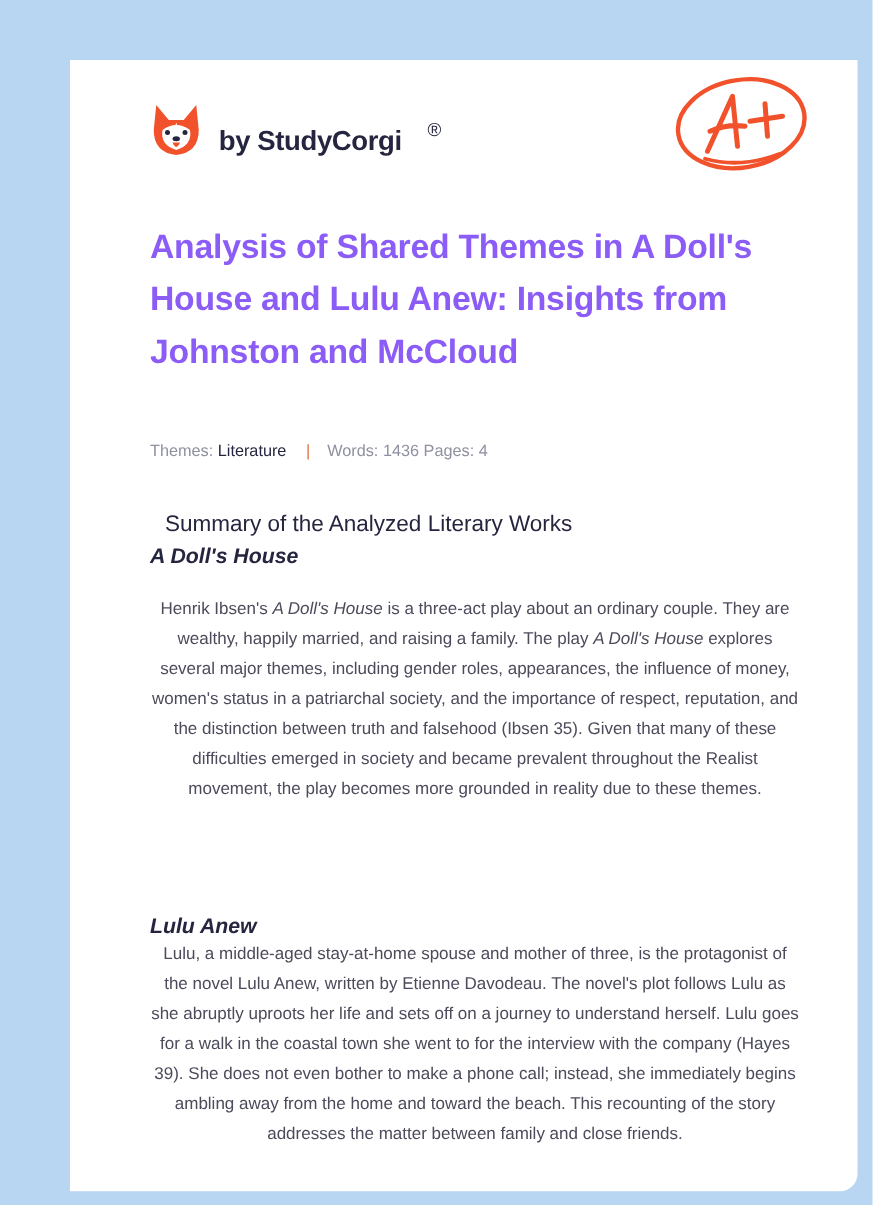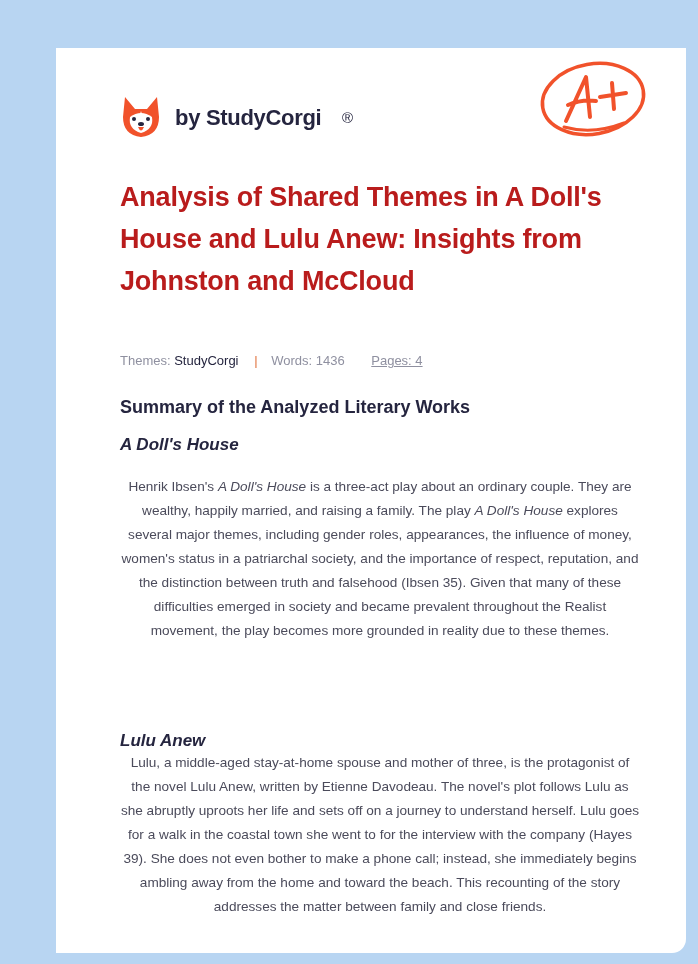--- a/index.html
+++ b/index.html
@@ -6,40 +6,40 @@
   body {
     width:698px; height:964px; overflow:hidden;
     background:#b8d5f2;
     font-family:"Liberation Sans", sans-serif;
     position:relative;
   }
   .card {
     position:absolute; left:56px; top:48px; width:630px; height:905px;
     background:#ffffff; border-radius:0 0 14px 0;
   }
-  .logo-row { position:absolute; left:66px; top:47px; display:flex; align-items:flex-start; }
+  .logo-row { position:absolute; left:66px; top:34px; display:flex; align-items:flex-end; }
   .corgi { width:38px; height:44px; }
   .brand {
     margin-left:15px; margin-top:10px; font-size:22px; font-weight:bold; color:#25253f;
     letter-spacing:-0.3px;
   }
   .reg { position:absolute; left:220px; top:14px; font-size:15px; color:#25253f; }
   .grade { position:absolute; left:482px; top:11px; width:110px; height:80px; }
   h1 {
     position:absolute; left:64px; top:128px; width:500px; margin:0;
-    font-size:27px; line-height:42px; font-weight:bold; color:#b91c1c;
+    font-size:27px; line-height:42px; font-weight:bold; color:#8b5cf6;
     letter-spacing:-0.2px;
   }
   .meta { position:absolute; left:64px; top:305px; font-size:13px; color:#8f90a0; }
   .meta .topic-val { color:#25253f; }
   .meta .sep { color:#e0733f; margin:0 10px 0 12px; }
-  .meta .pages { margin-left:23px;text-decoration:underline; }
+  .meta .pages { margin-left:0; }
   h2 {
-    position:absolute; left:64px; top:349px; margin:0;
-    font-size:18px; font-weight:bold; color:#25253f;
+    position:absolute; left:64px; top:349px; margin:12px;
+    font-size:18px; font-weight:normal; color:#25253f;
   }
   h3 {
     position:absolute; left:64px; margin:0;
     font-size:17px; font-weight:bold; font-style:italic; color:#25253f;
   }
   .para {
     position:absolute; left:64px; width:520px; margin:0;
     font-size:13.6px; line-height:24px; color:#4b4b5b;text-align:center;
   }
   .para i { font-style:italic; }
@@ -67,21 +67,21 @@
     <ellipse cx="55" cy="40" rx="51" ry="35" fill="none" stroke="#f1522b" stroke-width="3.5" transform="rotate(-10 55 40)"></ellipse>
     <path d="M28 62 L48 18 L52 58 M30 46 Q44 40 58 42" fill="none" stroke="#f1522b" stroke-width="4" stroke-linecap="round" stroke-linejoin="round"></path>
     <path d="M62 38 L88 34 M74 24 L76 50" fill="none" stroke="#f1522b" stroke-width="4" stroke-linecap="round"></path>
     <path d="M26 68 Q55 76 86 64" fill="none" stroke="#f1522b" stroke-width="3" stroke-linecap="round"></path>
   </svg>
 
   <h1>Analysis of Shared Themes in A Doll's House and Lulu Anew: Insights from Johnston and McCloud</h1>
 
   <div class="meta">
     <span>Themes:</span>
-    <span class="topic-val">StudyCorgi</span>
+    <span class="topic-val">Literature</span>
     <span class="sep">|</span>
     <span>Words: 1436</span>
     <span class="pages">Pages: 4</span>
   </div>
 
   <h2>Summary of the Analyzed Literary Works</h2>
 
   <h3 style="top:387px;">A Doll's House</h3>
 
   <p class="para" style="top:427px;"><span>Henrik Ibsen's </span><i>A Doll's House</i><span> is a three-act play about an ordinary couple. They are wealthy, happily married, and raising a family. The play </span><i>A Doll's House</i><span> explores several major themes, including gender roles, appearances, the influence of money, women's status in a patriarchal society, and the importance of respect, reputation, and the distinction between truth and falsehood (Ibsen 35). Given that many of these difficulties emerged in society and became prevalent throughout the Realist movement, the play becomes more grounded in reality due to these themes.</span></p>

